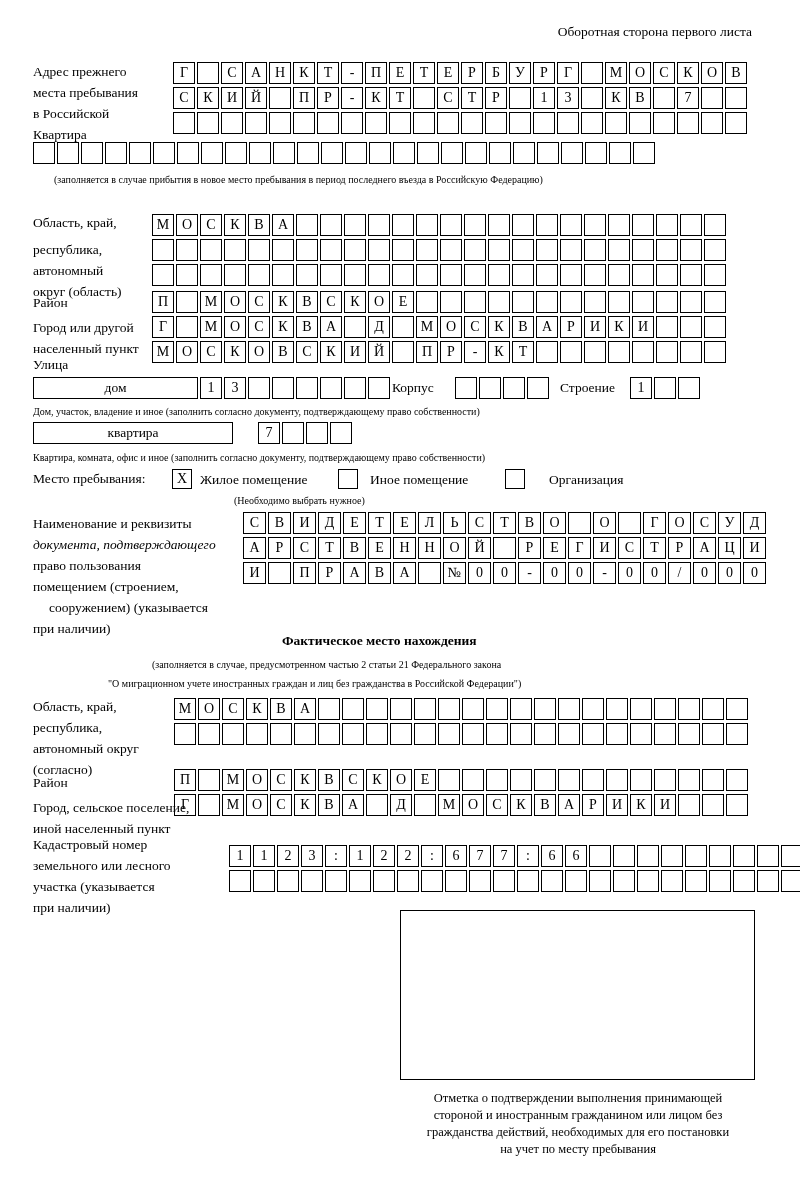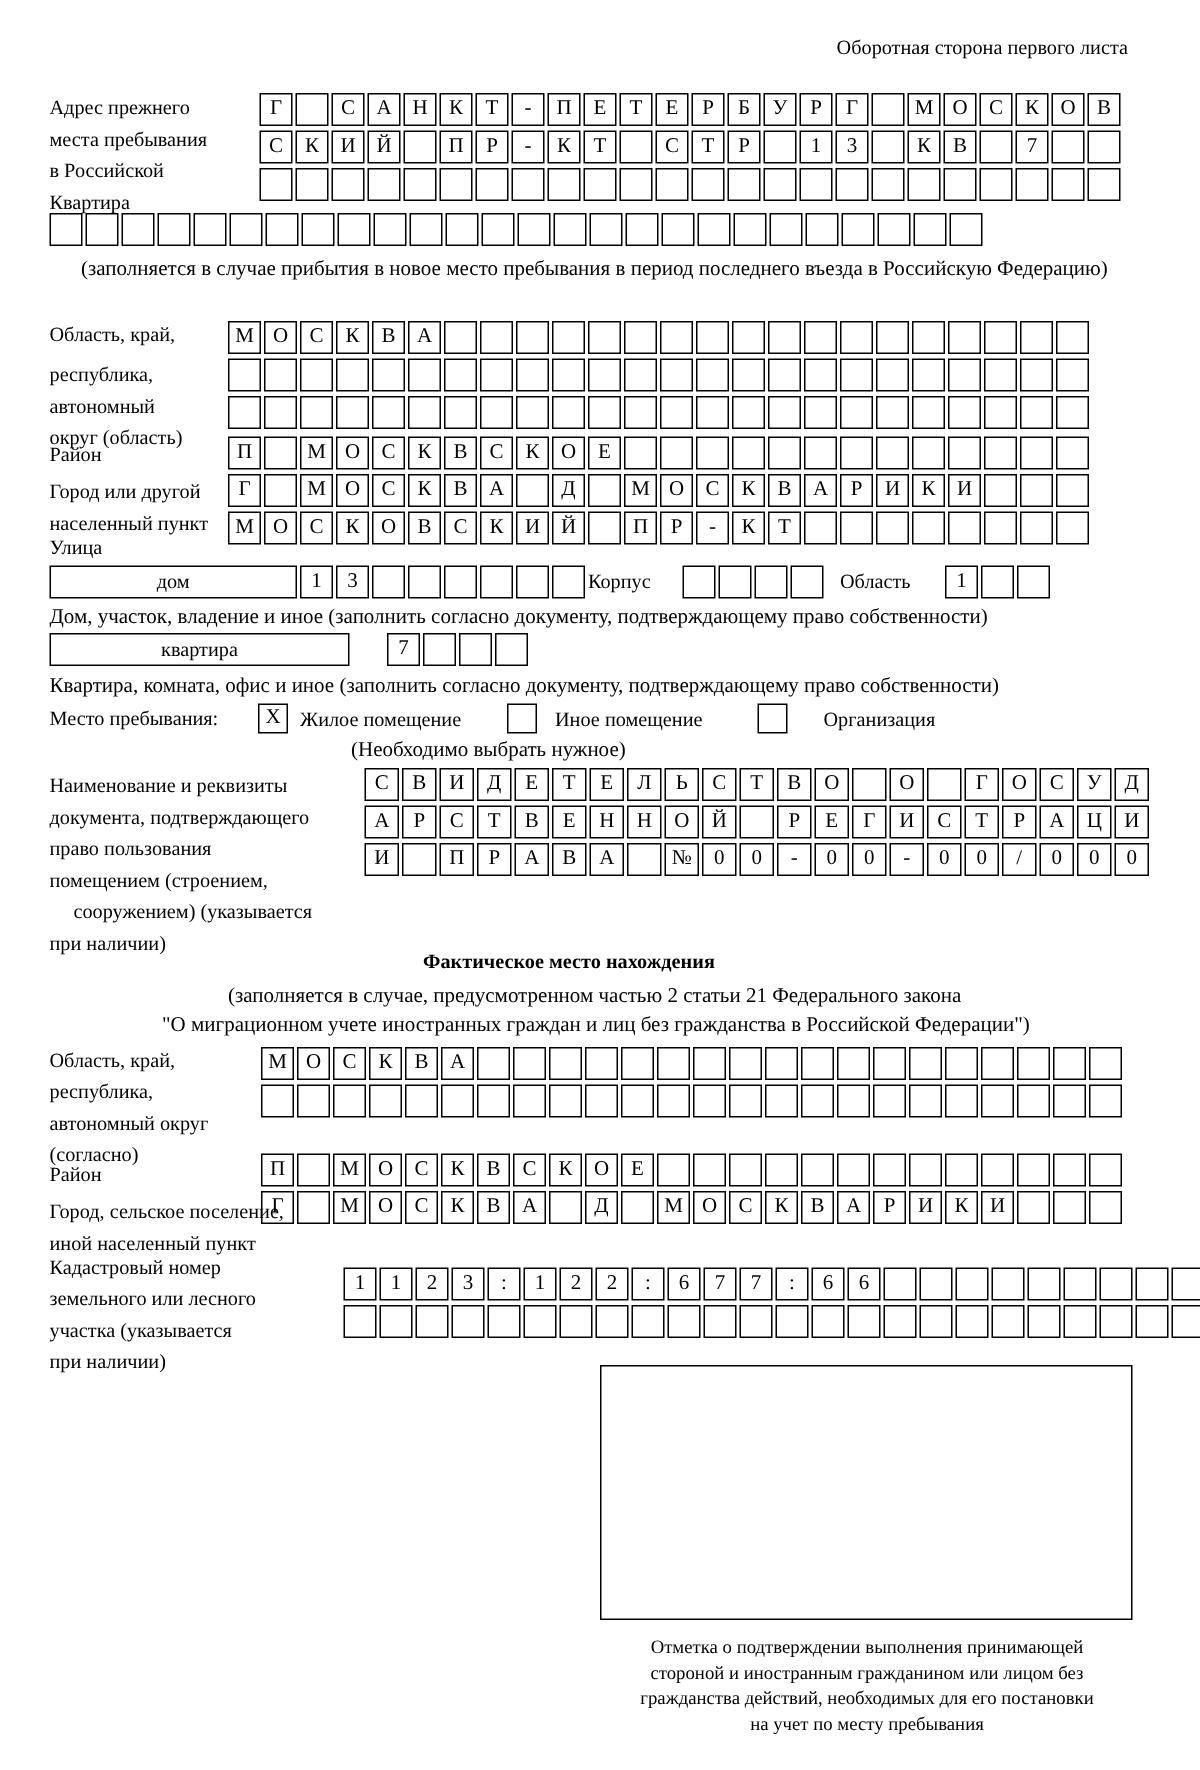--- a/index.html
+++ b/index.html
@@ -14,21 +14,21 @@
   .page{position:relative;width:800px;height:1180px;}
 
   .hdr-right{
     position:absolute;
     right:48px;top:22px;
     font-size:13.5px;
   }
 
   
   .t{position:absolute;font-size:13.5px;line-height:19px;white-space:pre;}
-  .t.small{font-size:14px;}
+  .t.small{font-size:10px;}
   .t.bold{font-weight:bold;}
 
   
   .cells{position:absolute;display:flex;}
   .cell{
     width:22px;height:22px;
     border:1px solid #000;
     margin-right:2px;
     box-sizing:border-box;
     font-size:14px;
@@ -375,21 +375,21 @@
       <div class="cell"></div>
       <div class="cell last"></div>
     </div>
   <div class="t" style="left:392px;top:378px;">Корпус</div>
   <div class="cells" style="left:455px;top:377px;">
       <div class="cell"></div>
       <div class="cell"></div>
       <div class="cell"></div>
       <div class="cell last"></div>
     </div>
-  <div class="t" style="left:560px;top:378px;">Область</div>
+  <div class="t" style="left:560px;top:378px;">Строение</div>
   <div class="cells" style="left:630px;top:377px;">
       <div class="cell">1</div>
       <div class="cell"></div>
       <div class="cell last"></div>
     </div>
   <div class="t small" style="left:33px;top:402px;">Дом, участок, владение и иное (заполнить согласно документу, подтверждающему право собственности)</div>
 
   <div class="labelbox" style="left:33px;top:422px;width:200px;">квартира</div>
   <div class="cells" style="left:258px;top:422px;">
       <div class="cell">7</div>
@@ -402,21 +402,21 @@
   <div class="t" style="left:33px;top:469px;">Место пребывания:</div>
   <div class="chk" style="position:absolute;left:172px;top:469px;">X</div>
   <div class="t" style="left:200px;top:470px;">Жилое помещение</div>
   <div class="chk" style="position:absolute;left:338px;top:469px;"></div>
   <div class="t" style="left:370px;top:470px;">Иное помещение</div>
   <div class="chk" style="position:absolute;left:505px;top:469px;"></div>
   <div class="t" style="left:549px;top:470px;">Организация</div>
   <div class="t small" style="left:234px;top:491px;">(Необходимо выбрать нужное)</div>
 
   <div class="t" style="left:33px;top:514px;">Наименование и реквизиты</div>
-  <div class="t" style="left:33px;top:535px;">документа, подтверждающего</div>
+  <div class="t" style="left:33px;top:535px;font-style:italic;">документа, подтверждающего</div>
   <div class="t" style="left:33px;top:556px;">право пользования</div>
   <div class="t" style="left:33px;top:577px;">помещением (строением,</div>
   <div class="t" style="left:49px;top:598px;">сооружением) (указывается</div>
   <div class="t" style="left:33px;top:619px;">при наличии)</div>
 
   <div class="cells" style="left:243px;top:512px;">
       <div class="cell" style="width: 23px;">С</div>
       <div class="cell" style="width: 23px;">В</div>
       <div class="cell" style="width: 23px;">И</div>
       <div class="cell" style="width: 23px;">Д</div>

